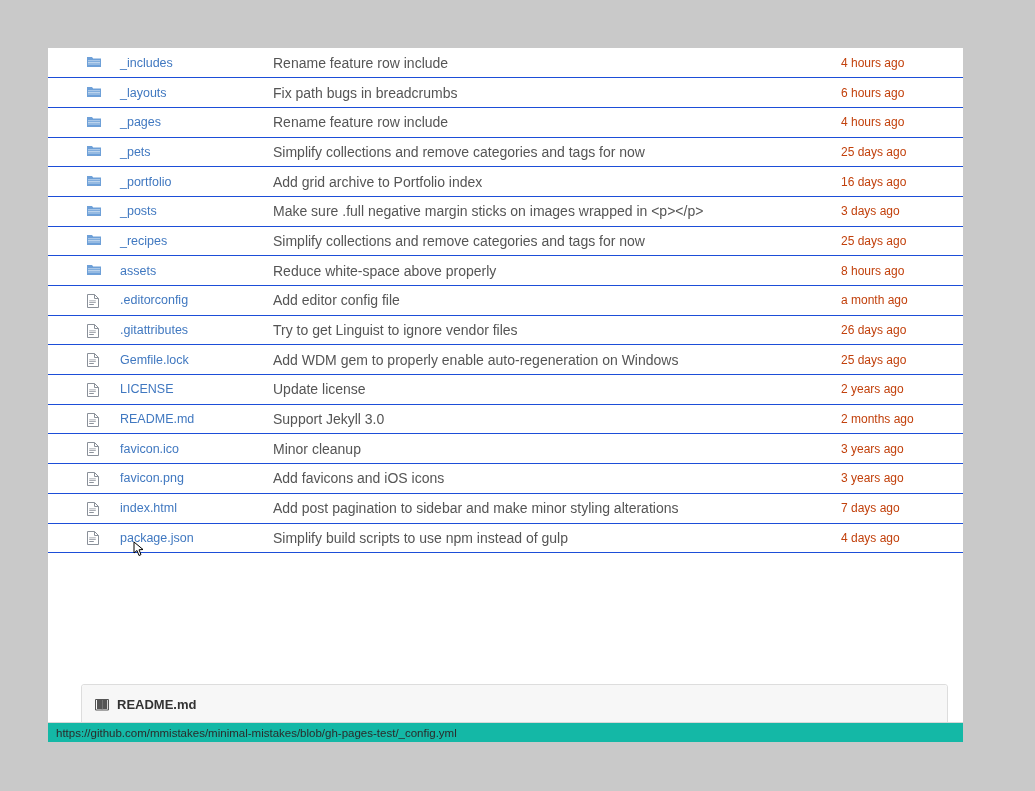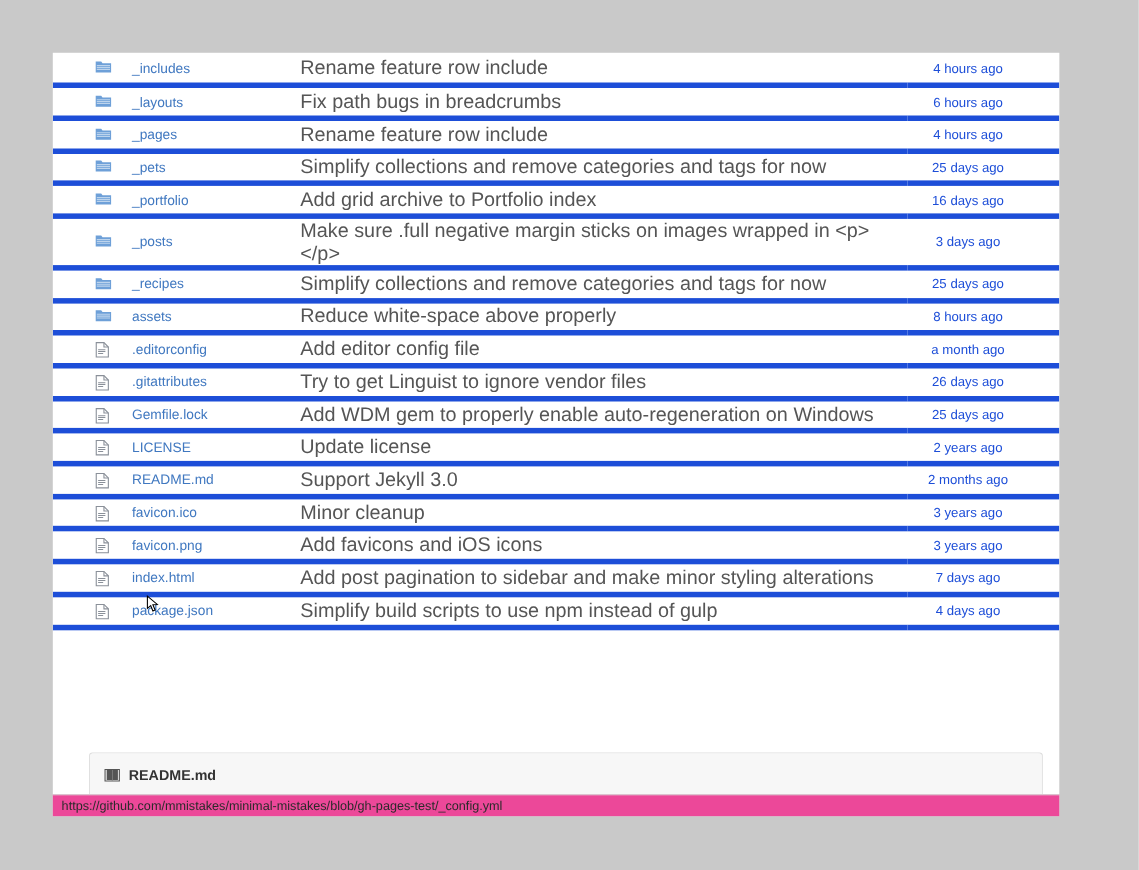--- a/index.html
+++ b/index.html
@@ -29,21 +29,21 @@
   }
 
   .file-table {
     width: 100%;
     border-collapse: collapse;
     font-size: 12.5px;
     color: #333;
   }
 
   .file-table tr {
-    border-bottom: 5px solid #1d4ed8;
+    border-bottom: 1px solid #1d4ed8;
     height: 29.7px;
   }
 
   .file-table tr:first-child {
     border-top: none;
   }
 
   .file-table td {
     padding: 0 0 0 0;
     vertical-align: middle;
@@ -60,36 +60,36 @@
     width: 140px;
     padding-left: 0px;
   }
 
   td.col-msg {
     padding-left: 13px;
     color: #555;
   }
 
   td.col-age {
-    text-align: center;
-    padding-right: 28px;
-    color: #1d4ed8;
+    text-align: left;
+    padding-right: 12px;
+    color: #c2410c;
     white-space: nowrap;
     width: 110px;
   }
 
   .fname {
     color: #4078c0;
     text-decoration: none;
     font-size: 12.5px;
   }
 
   .msg {
     color: #555;
-    font-size: 18px;
+    font-size: 14px;
     text-decoration: none;
   }
 
   .age { font-size: 12px; }
 
   
   .icon {
     display: inline-block;
     width: 14px;
     height: 14px;
@@ -127,21 +127,21 @@
     margin-left: 9px;
   }
 
   
   .status-bar {
     position: absolute;
     left: 48px;
     top: 722px;
     width: 915px;
     height: 20px;
-    background: #ec4899;
+    background: #14b8a6;
     border-top: 1px solid #d8d8d8;
     font-size: 11.5px;
     color: #2b2b2b;
     line-height: 20px;
     padding-left: 8px;
     box-sizing: border-box;
     overflow: hidden;
     white-space: nowrap;
   }
 

